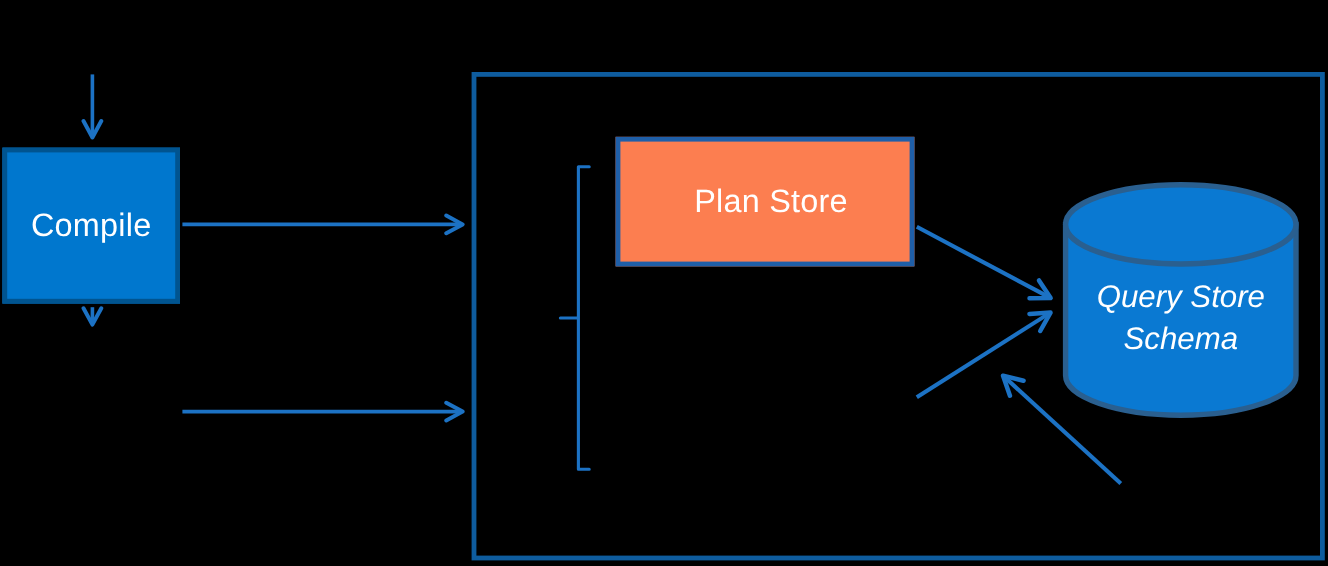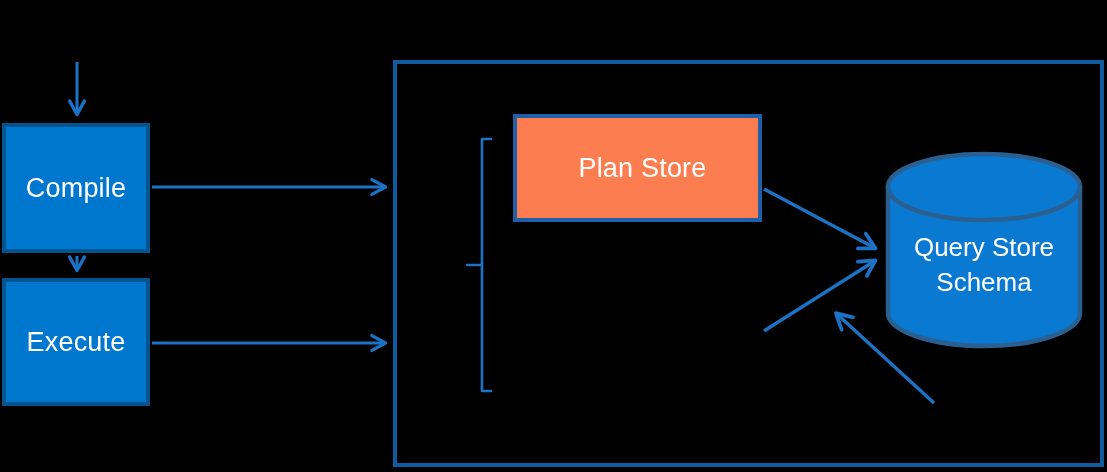--- a/index.html
+++ b/index.html
@@ -37,20 +37,21 @@
     border:4px solid var(--process-border);
   }
   .store{
     background:var(--store-fill);
     border:4px solid var(--store-border);
   }
   .cyl-label{
     position:absolute;left:888px;top:230px;width:192px;
     color:var(--text-color);font-size:26px;line-height:1.35;
     text-align:center;
+    font-style:italic;
   }
 </style>
 </head>
 <body>
 
 <div class="canvas">
 
   <svg class="layer" viewBox="0 0 1107 472">
     <defs>
       <marker id="vhead" viewBox="0 0 10 10" refX="7.2" refY="5" markerWidth="6.5" markerHeight="6.5" orient="auto-start-reverse">
@@ -79,23 +80,20 @@
     <g>
       <path class="cyl-body" d="M888,187 L888,313 C888,331 931,346 984,346 C1037,346 1080,331 1080,313 L1080,187 Z"></path>
       <ellipse class="cyl-top" cx="984" cy="187" rx="96" ry="33"></ellipse>
     </g>
   </svg>
 
   <div class="node process" style="left:2px;top:123px;width:148px;height:130px;">
     <span>Compile</span>
   </div>
 
-  <div class="node process" style="left:2px;top:278px;width:148px;height:128px;">
-    <span>Execute</span>
-  </div>
 
   <div class="node store" style="left:513px;top:114px;width:249px;height:108px;padding-left:10px;">
     <span>Plan Store</span>
   </div>
 
 
   <div class="cyl-label">Query Store Schema</div>
 
 </div>
 

